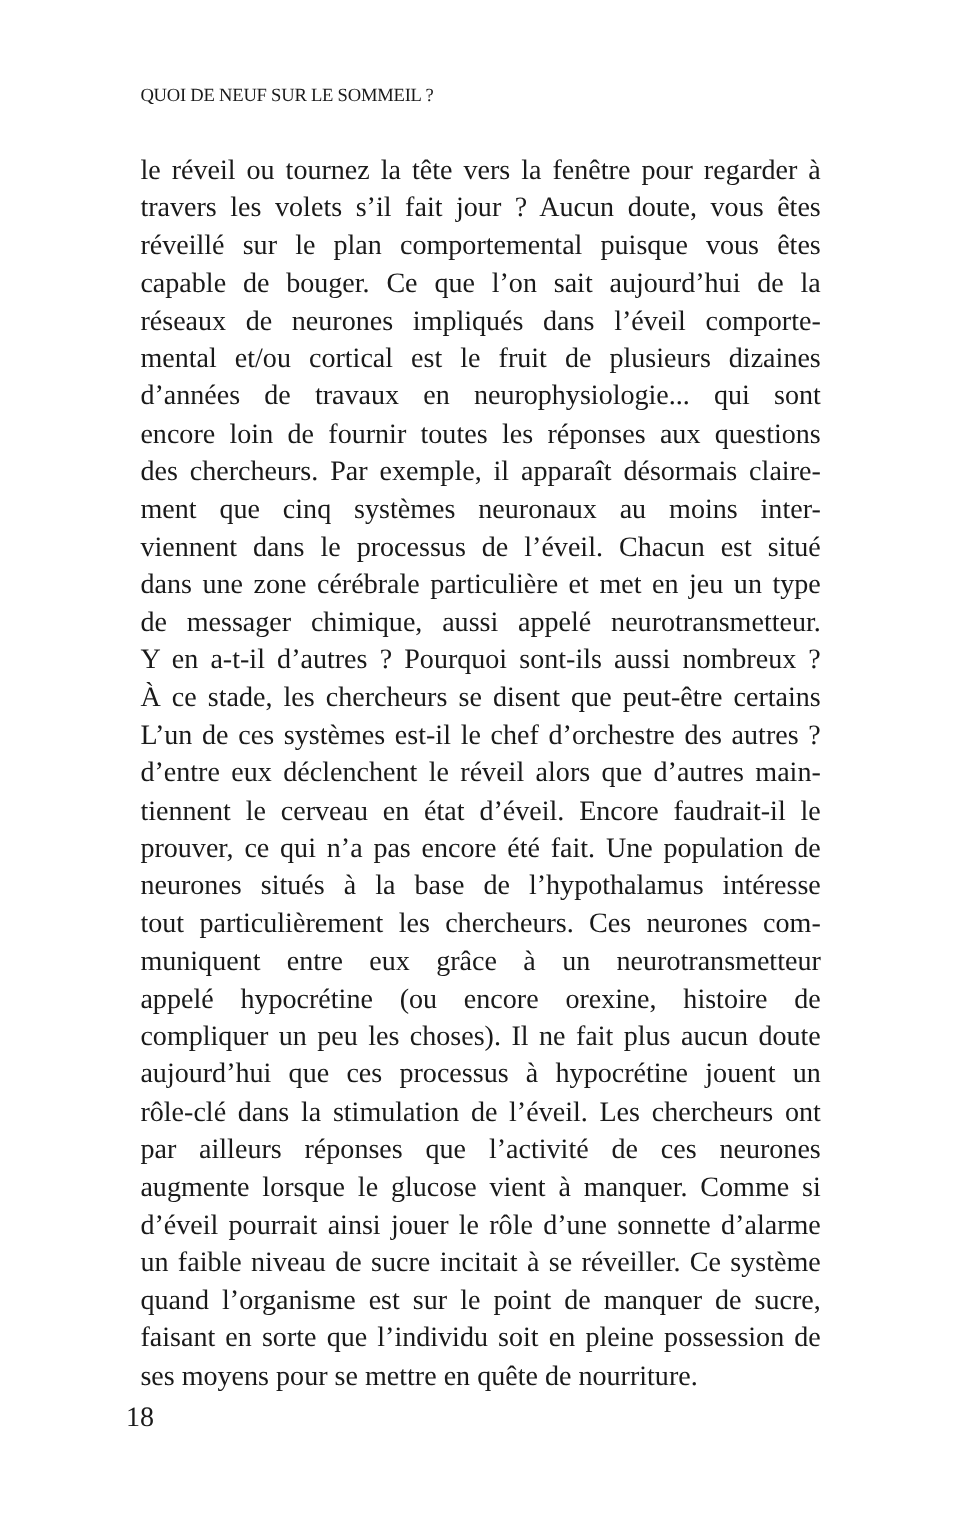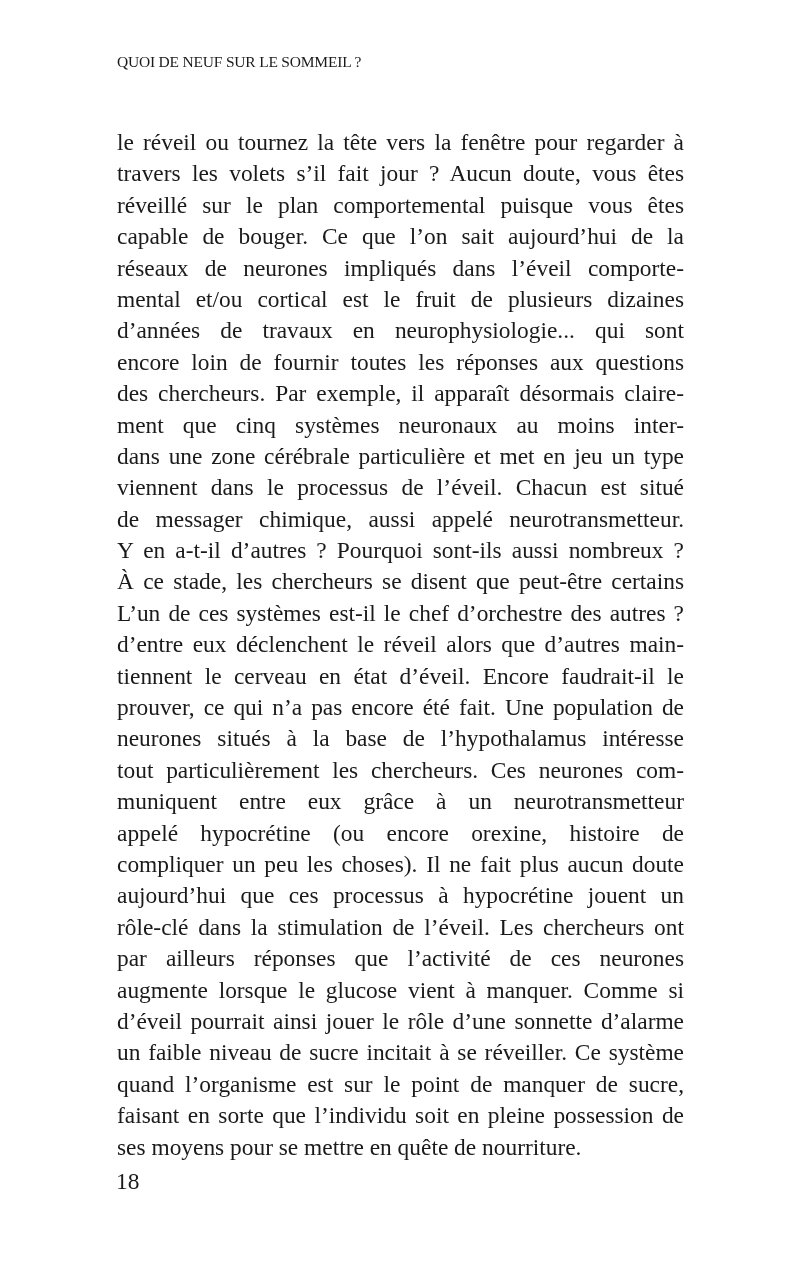--- a/index.html
+++ b/index.html
@@ -11,21 +11,21 @@
       width: 800px;
       height: 1274px;
       position: relative;
       overflow: hidden;
       color: #1a1a1a;
       font-family: "Liberation Serif", "DejaVu Serif", serif;
     }
     .running-head {
       position: absolute;
       left: 117px;
-      top: 52px;
+      top: 70px;
       font-size: 15.5px;
       letter-spacing: -0.2px;
       line-height: 20px;
       white-space: nowrap;
     }
     .body-text {
       position: absolute;
       left: 117px;
       top: 127px;
       width: 567px;
@@ -37,21 +37,21 @@
       height: 31.4px;
       white-space: nowrap;
       text-align: justify;
       text-align-last: justify;
     }
     .line.last {
       text-align-last: left;
     }
     .folio {
       position: absolute;
-      left: 116px;
+      left: 105px;
       top: 1166px;
       font-size: 23.4px;
       line-height: 30px;
     }
   </style>
 </head>
 <body>
 
 <div class="running-head">QUOI DE NEUF SUR LE SOMMEIL ?</div>
 
@@ -59,22 +59,22 @@
   <span class="line">le réveil ou tournez la tête vers la fenêtre pour regarder à</span>
   <span class="line">travers les volets s’il fait jour ? Aucun doute, vous êtes</span>
   <span class="line">réveillé sur le plan comportemental puisque vous êtes</span>
   <span class="line">capable de bouger. Ce que l’on sait aujourd’hui de la</span>
   <span class="line">réseaux de neurones impliqués dans l’éveil comporte-</span>
   <span class="line">mental et/ou cortical est le fruit de plusieurs dizaines</span>
   <span class="line">d’années de travaux en neurophysiologie... qui sont</span>
   <span class="line">encore loin de fournir toutes les réponses aux questions</span>
   <span class="line">des chercheurs. Par exemple, il apparaît désormais claire-</span>
   <span class="line">ment que cinq systèmes neuronaux au moins inter-</span>
+  <span class="line">viennent dans le processus de l’éveil. Chacun est situé</span>
   <span class="line">dans une zone cérébrale particulière et met en jeu un type</span>
-  <span class="line">viennent dans le processus de l’éveil. Chacun est situé</span>
   <span class="line">de messager chimique, aussi appelé neurotransmetteur.</span>
   <span class="line">Y en a-t-il d’autres ? Pourquoi sont-ils aussi nombreux ?</span>
   <span class="line">À ce stade, les chercheurs se disent que peut-être certains</span>
   <span class="line">L’un de ces systèmes est-il le chef d’orchestre des autres ?</span>
   <span class="line">d’entre eux déclenchent le réveil alors que d’autres main-</span>
   <span class="line">tiennent le cerveau en état d’éveil. Encore faudrait-il le</span>
   <span class="line">prouver, ce qui n’a pas encore été fait. Une population de</span>
   <span class="line">neurones situés à la base de l’hypothalamus intéresse</span>
   <span class="line">tout particulièrement les chercheurs. Ces neurones com-</span>
   <span class="line">muniquent entre eux grâce à un neurotransmetteur</span>

